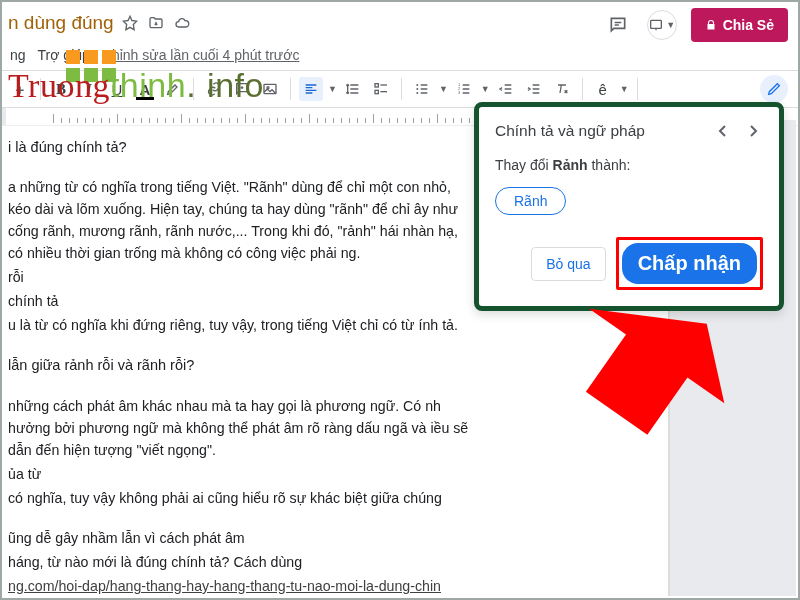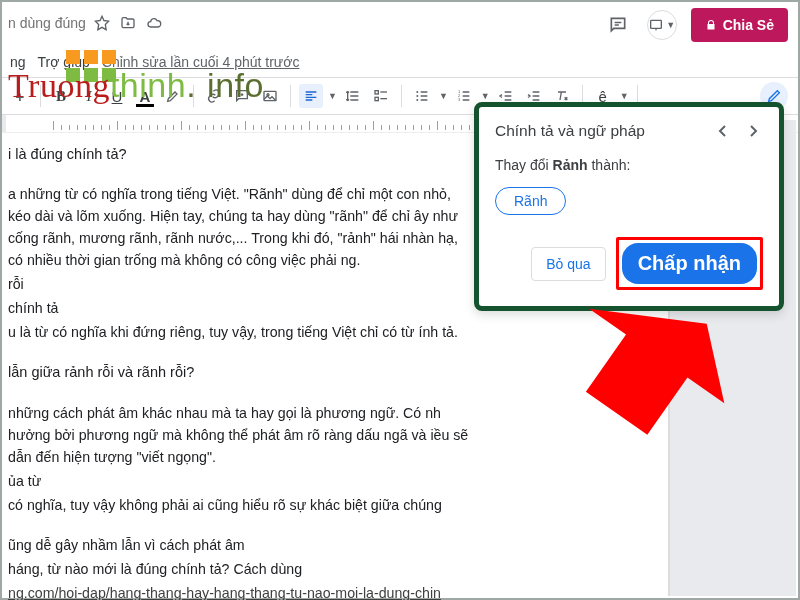--- a/index.html
+++ b/index.html
@@ -2,31 +2,31 @@
 <html><head>
 <meta charset="utf-8">
 <style>
   * { box-sizing: border-box; margin: 0; padding: 0; }
   body { font-family: Arial, Helvetica, sans-serif; background: #fff; width: 800px; height: 600px; overflow: hidden; position: relative; }
 
   .frame { border: 2px solid #9fa8a4; width: 800px; height: 600px; position: relative; background: #fff; }
 
   
   .topbar { height: 42px; display: flex; align-items: center; padding-left: 6px; }
-  .doc-title { font-size: 14px; color: #737373; padding-right: 8px; }
+  .doc-title { font-size: 19px; color: #a16207; padding-right: 8px; }
   .title-icons { display: flex; gap: 10px; color: #5f6368; align-items: center; }
   .title-icons .ico { width: 16px; height: 16px; display:inline-flex; align-items:center; justify-content:center; }
 
   .top-right { position: absolute; right: 10px; top: 6px; display: flex; align-items: center; gap: 14px; }
   .icon-btn { width: 30px; height: 30px; border-radius: 50%; display: inline-flex; align-items: center; justify-content: center; color: #5f6368; }
   .icon-btn.bordered { border: 1px solid #dadce0; }
   .share-btn { background: #be185d; color: #fff; border-radius: 4px; height: 34px; padding: 0 14px; display: inline-flex; align-items: center; gap: 6px; font-weight: 600; font-size: 14px; }
   .share-btn .lock { font-size: 13px; }
 
-  .menubar { padding-left: 8px; font-size: 14px; color: #3c4043; display:flex; align-items:center; gap: 12px; height:22px;margin-top:7px;}
+  .menubar { padding-left: 8px; font-size: 14px; color: #3c4043; display:flex; align-items:center; gap: 12px; height:22px;}
   .menubar span.edit-link { color:#5f6368; text-decoration: underline; }
 
   
   .toolbar { border-top: 1px solid #dadce0; border-bottom: 1px solid #dadce0; height: 38px; margin-top: 4px; display:flex; align-items:center; padding: 0 6px; gap: 4px; color:#5f6368; position: relative;}
   .tb { width: 24px; height: 24px; display:inline-flex; align-items:center; justify-content:center; font-size: 15px; border-radius:3px; }
   .tb.sel { background:#e8f0fe; color:#1967d2; }
   .tb.bold { font-weight: 800; font-family: 'Times New Roman', serif; color:#3c4043;}
   .tb.italic { font-style: italic; font-family:'Times New Roman',serif; color:#3c4043;}
   .tb.under { text-decoration: underline; color:#3c4043;}
   .tb.a-color { position:relative; color:#3c4043; font-weight:600;}

